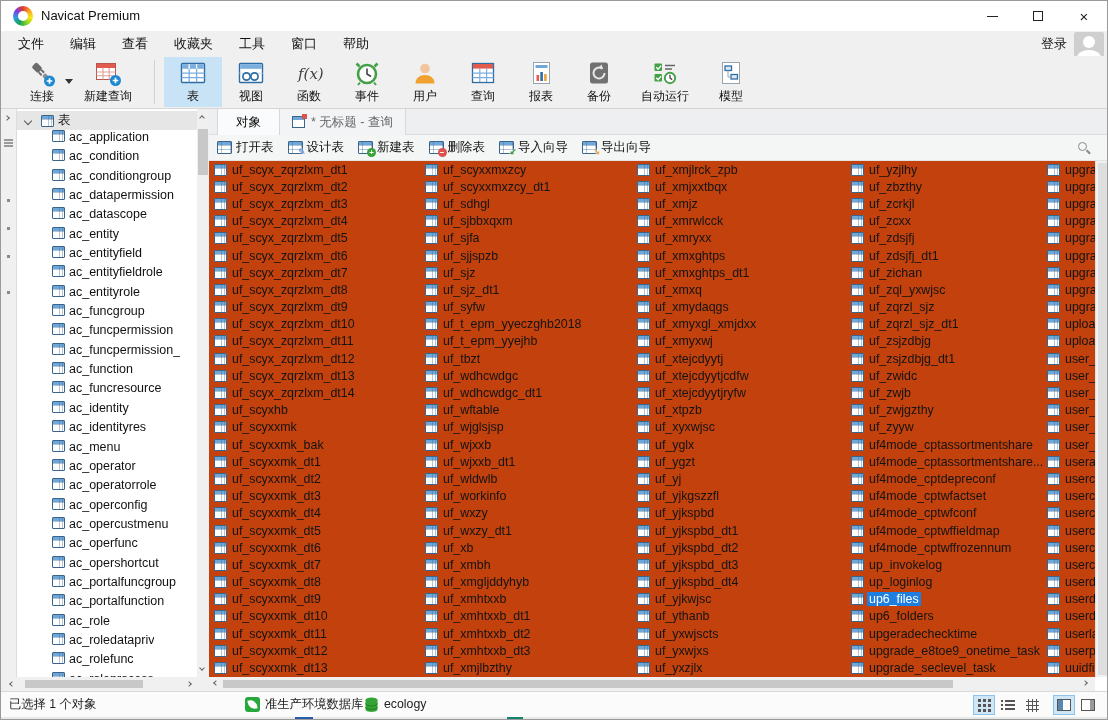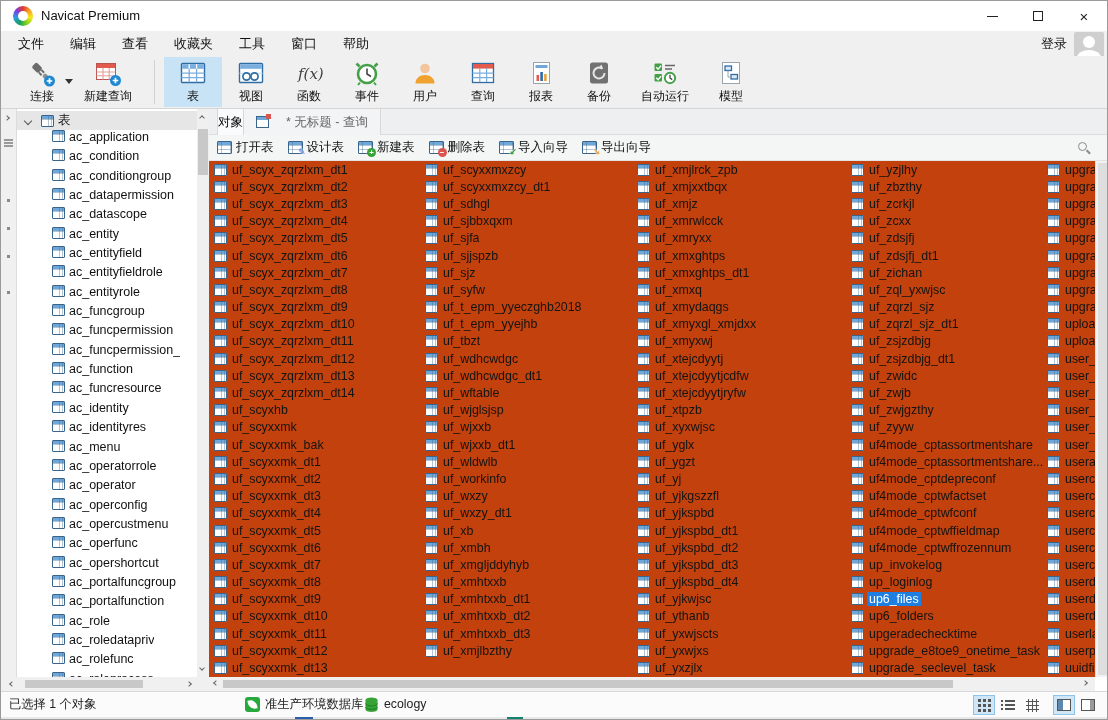--- a/index.html
+++ b/index.html
@@ -64,22 +64,22 @@
   .chev.down{transform:rotate(45deg);}
   .chev.right{transform:rotate(-45deg);}
   .chev.up{transform:rotate(-135deg);}
   .chev.left{transform:rotate(135deg);}
   .chev.small{width:4px;height:4px;border-color:#666;}
 
   
   .main{position:absolute;left:208px;top:108px;width:900px;height:582px;background:#fff;}
   .tabbar{position:absolute;left:0;top:0;width:100%;height:26px;background:#edeff0;border-bottom:1px solid #dcdcdc;display:flex;}
   .tab{height:26px;display:flex;align-items:center;font-size:12.5px;border-right:1px solid #d8d8d8;}
-  .tab.active{background:#fafbfc;color:#000;padding:0 0;margin-left:8px;border-left:1px solid #d8d8d8;}
-  .tab.inactive{background:#f3f4f5;color:#666;padding:0 12px;gap:11px;}
+  .tab.active{background:#fafbfc;color:#000;padding:0 18px;margin-left:8px;border-left:1px solid #d8d8d8;}
+  .tab.inactive{background:#f3f4f5;color:#666;padding:0 12px;}
   .qtab-ic{position:relative;width:13px;height:12px;margin-right:6px;}
   .qtab-ic::before{content:"";position:absolute;inset:0;border:1px solid #39648c;background:linear-gradient(#6fa8d8 0 3px,#fff 3px);}
   .qtab-ic::after{content:"";position:absolute;right:-2px;top:-2px;width:5px;height:5px;background:#d9534f;}
 
   .objbar{position:absolute;left:0;top:26px;width:100%;height:26px;background:#f4f5f5;border-bottom:1px solid #e3e3e3;display:flex;align-items:center;padding-left:8px;}
   .obtn{display:flex;align-items:center;margin-right:14px;font-size:12.5px;color:#111;}
   .oicon{position:relative;width:15px;height:13px;border:1px solid #39648c;border-radius:1px;background:linear-gradient(#6fa8d8 0 3px,#fff 3px);margin-right:4px;flex:none;}
   .oicon i{position:absolute;inset:0;background:
     repeating-linear-gradient(to right,transparent 0 3.4px,rgba(57,100,140,.38) 3.4px 4.2px),
     repeating-linear-gradient(to bottom,transparent 0 3px,rgba(57,100,140,.38) 3px 3.8px);}
@@ -348,25 +348,25 @@
         <div class="tree-item">
           <span class="tbl-ic"></span>
           <span class="tree-label">ac_identityres</span>
         </div>
         <div class="tree-item">
           <span class="tbl-ic"></span>
           <span class="tree-label">ac_menu</span>
         </div>
         <div class="tree-item">
           <span class="tbl-ic"></span>
+          <span class="tree-label">ac_operator</span>
+        </div>
+        <div class="tree-item">
+          <span class="tbl-ic"></span>
           <span class="tree-label">ac_operatorrole</span>
-        </div>
-        <div class="tree-item">
-          <span class="tbl-ic"></span>
-          <span class="tree-label">ac_operator</span>
         </div>
         <div class="tree-item">
           <span class="tbl-ic"></span>
           <span class="tree-label">ac_operconfig</span>
         </div>
         <div class="tree-item">
           <span class="tbl-ic"></span>
           <span class="tree-label">ac_opercustmenu</span>
         </div>
         <div class="tree-item">
@@ -612,20 +612,24 @@
             <span class="tbl-ic"></span>
             <span class="row-label">uf_sjfa</span>
           </div>
           <div class="list-row">
             <span class="tbl-ic"></span>
             <span class="row-label">uf_sjjspzb</span>
           </div>
           <div class="list-row">
             <span class="tbl-ic"></span>
             <span class="row-label">uf_sjz</span>
+          </div>
+          <div class="list-row">
+            <span class="tbl-ic"></span>
+            <span class="row-label">uf_sjz_dt1</span>
           </div>
           <div class="list-row">
             <span class="tbl-ic"></span>
             <span class="row-label">uf_syfw</span>
           </div>
           <div class="list-row">
             <span class="tbl-ic"></span>
             <span class="row-label">uf_t_epm_yyeczghb2018</span>
           </div>
           <div class="list-row">

